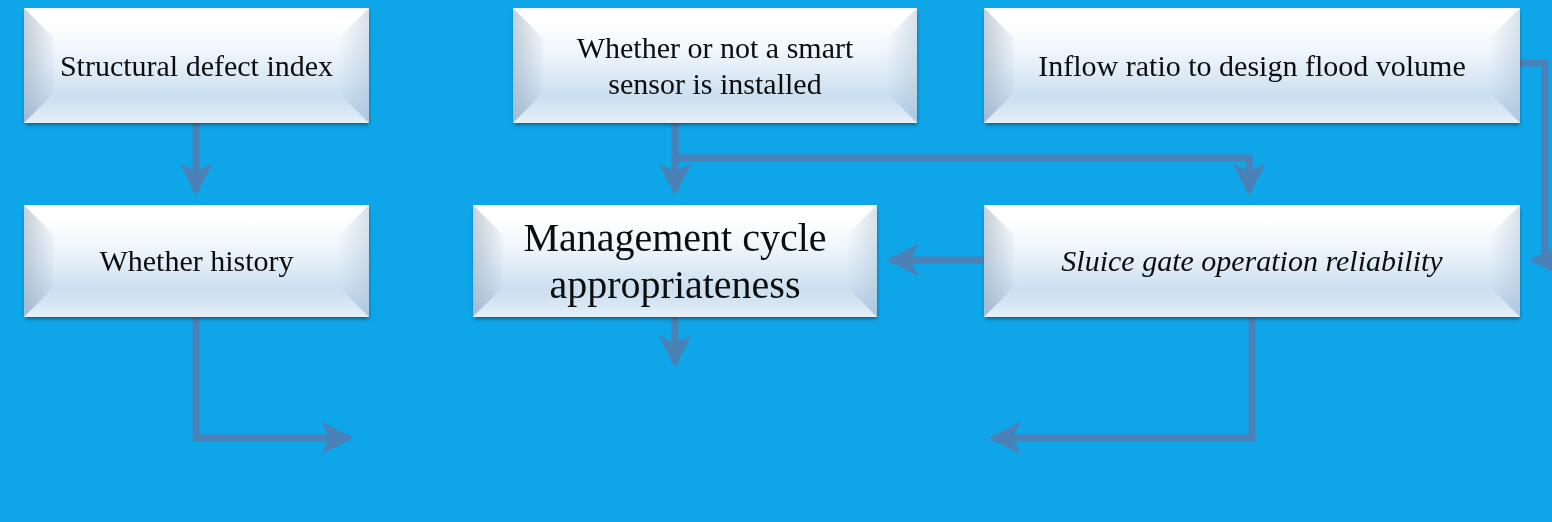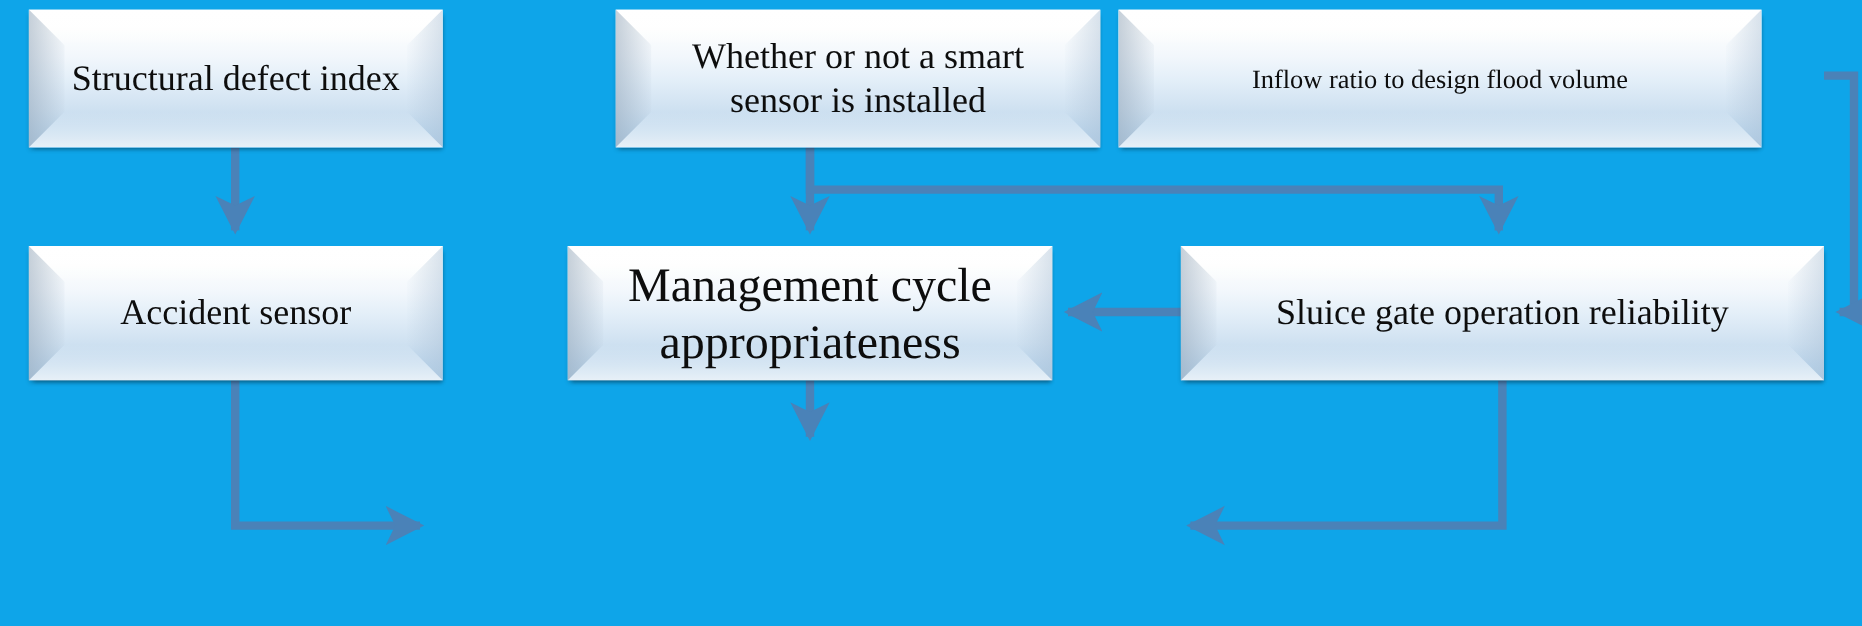--- a/index.html
+++ b/index.html
@@ -96,24 +96,24 @@
     clip-path: polygon(30px 0, calc(100% - 30px) 0, 100% 100%, 0 100%);
   }
   .node .label {
     position: relative;
     z-index: 2;
     padding: 0 16px;
     white-space: pre-line;
   }
   .n-structural { left: 24px;  top: 8px;   width: 345px; height: 115px; font-size: 30px; }
   .n-sensor     { left: 473px; top: 8px;   width: 404px; height: 115px; font-size: 30px; margin-left: 40px; }
-  .n-inflow     { left: 932px; top: 8px;   width: 536px; height: 115px; font-size: 22px; }
+  .n-inflow     { left: 984px; top: 8px;   width: 536px; height: 115px; font-size: 30px; }
   .n-accident   { left: 24px;  top: 205px; width: 345px; height: 112px; font-size: 30px; }
   .n-mgmt       { left: 473px; top: 205px; width: 404px; height: 112px; font-size: 40px; }
-  .n-sluice     { left: 984px; top: 205px; width: 536px; height: 112px; font-size: 30px; }
+  .n-sluice     { left: 984px; top: 205px; width: 536px; height: 112px; font-size: 30px; font-style: italic; }
   .n-comp       { left: 362px; top: 377px; width: 618px; height: 136px; font-size: 32px; }
 </style>
 </head>
 <body>
 
 <div id="canvas">
 
   <svg id="edge-layer" viewBox="0 0 1552 522" width="1552" height="522" xmlns="http://www.w3.org/2000/svg">
     <defs>
       <marker id="arrowhead" markerWidth="5.2" markerHeight="5.2" refX="4.1" refY="2.6" orient="auto" markerUnits="strokeWidth">
@@ -156,21 +156,21 @@
 
   <div class="node n-inflow">
     <span class="bevel"></span>
     <span class="bevel2"></span>
     <span class="label">Inflow ratio to design flood volume</span>
   </div>
 
   <div class="node n-accident">
     <span class="bevel"></span>
     <span class="bevel2"></span>
-    <span class="label">Accident sensor</span>
+    <span class="label">Whether history</span>
   </div>
 
   <div class="node n-mgmt">
     <span class="bevel"></span>
     <span class="bevel2"></span>
     <span class="label">Management cycle
 appropriateness</span>
   </div>
 
   <div class="node n-sluice">

